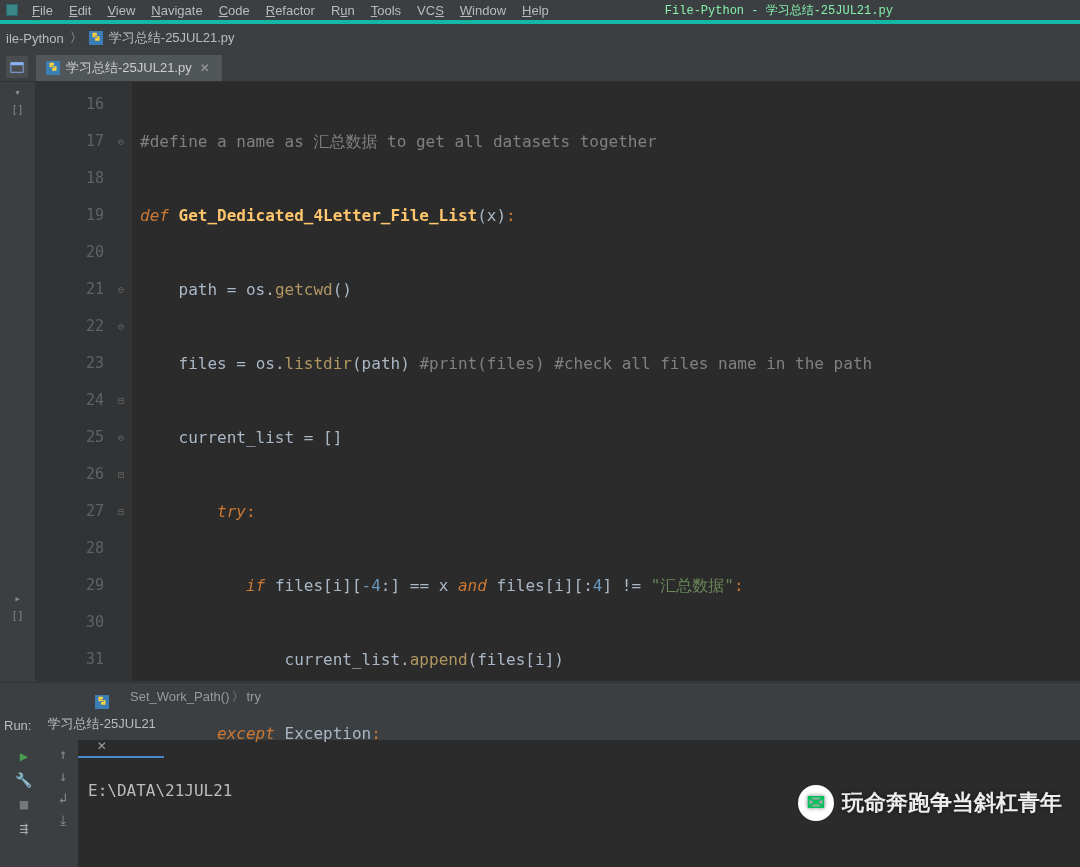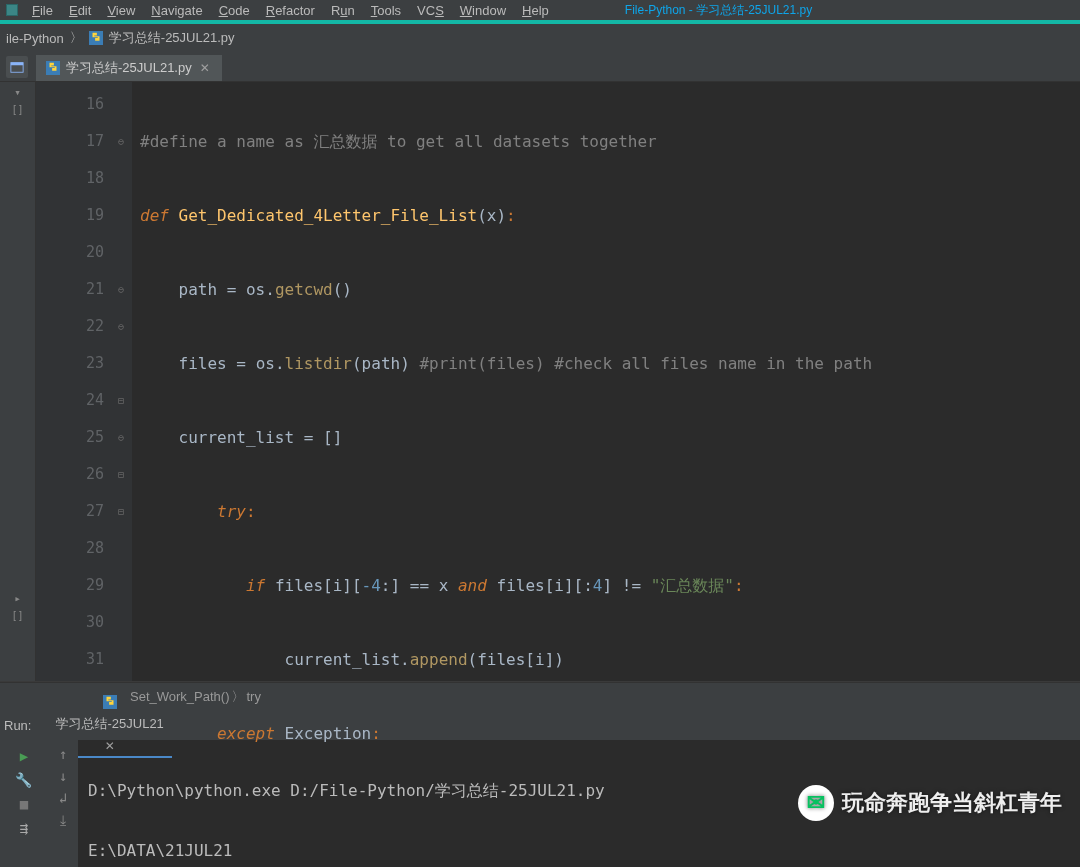--- a/index.html
+++ b/index.html
@@ -12,21 +12,21 @@
 .menubar {
   height: 24px; background: #3c3f41;
   display: flex; align-items: center; padding: 0 6px;
   border-bottom: 4px solid #14b8a6;
   font-family: sans-serif; font-size: 13px;
 }
 .menubar .menu-item {
   padding: 0 8px; color: #bbb;
 }
 .menubar .menu-item u { text-decoration: underline; }
-.menubar .title { margin-left: 68px; color: #0ea5e9; font-size: 12px; }
+.menubar .title { margin-left: 108px; color: #86efac; font-size: 12px; font-family: Liberation Mono, monospace; }
 .menubar .sq { width:12px; height:12px; background:#3b8686; margin-right:6px; border:1px solid #2a6868; }
 
 .breadcrumb {
   height: 28px; background: #3c3f41;
   display: flex; align-items: center; padding: 0 6px;
   font-family: sans-serif; font-size: 13px; color: #bbb;
   gap: 6px;
 }
 
 .tabbar {
@@ -55,38 +55,38 @@
 .fold-gutter .fm { height:37px; display:flex; align-items:center; justify-content:center; color:#666; font-size:10px;}
 
 .code {
   flex:1; padding: 4px 0 0 8px; font-size:16px; line-height:37px;
   white-space: pre; position:relative;
 }
 .code .line { height:37px; }
 .c-cm { color:#808080; }
 .c-kw { color:#cc7832; font-style: italic; }
 .c-kw2 { color:#cc7832; }
-.c-fn { color:#ffc66d; }
+.c-fn { color:#ffc66d;font-weight:bold; }
 .c-id { color:#a9b7c6; }
 .c-call { color:#b09762; }
 .c-n { color:#6897bb; }
 .c-op { color:#a9b7c6; }
 .c-str { color:#6a8759; }
 .c-pr { color:#94558d; }
 
 .crumb-bar {
   height: 28px; background:#3c3f41; border-top:1px solid #323232;
   font-family: sans-serif; font-size: 13px; color: #999;
   display:flex; align-items:center; padding-left: 130px; gap: 2px;
 }
 
 .run-panel {
   background:#2b2b2b; height: 160px;
 }
-.run-tabs { height:30px; background:#3c3f41; display:flex; align-items:center; padding-left:4px; font-family:sans-serif; font-size:13px; color:#bbb; gap:16px; }
+.run-tabs { height:30px; background:#3c3f41; display:flex; align-items:center; padding-left:4px; font-family:sans-serif; font-size:13px; color:#bbb; gap:8px; }
 .run-tabs .rtab { padding:3px 8px; border-bottom:2px solid #4a88c7; display:flex; gap:6px; align-items:center;flex-direction:column;}
 .run-body { display:flex; height: 130px; }
 .run-tools { width:48px; background:#3c3f41; display:flex; flex-direction:column; align-items:center; padding-top:6px; gap:4px; }
 .run-tools .rbtn { width:20px; height:20px; display:flex; align-items:center; justify-content:center; color:#aaa; font-size:14px; }
 .run-tools2 { width:30px; background:#3c3f41; display:flex; flex-direction:column; align-items:center; padding-top:6px; gap:6px; color:#888; font-size:14px;}
 .console { flex:1; padding:6px 10px; font-size:16px; line-height:30px; color:#bbb; white-space:pre; }
 
 .watermark {
   position:absolute; right:18px; bottom:46px;
   display:flex; align-items:center; gap:8px;
@@ -232,21 +232,20 @@
       <div class="rbtn" style="color:#777;">■</div>
       <div class="rbtn">⇶</div>
     </div>
     <div class="run-tools2">
       <div>↑</div>
       <div>↓</div>
       <div>↲</div>
       <div>⤓</div>
     </div>
     <div class="console">
-<div>D:\Python\python.exe D:/File-Python/学习总结-25JUL21.py</div>
 <div>E:\DATA\21JUL21</div>
 
     </div>
   </div>
 </div>
 
 <div class="watermark">
   <div class="wicon">✉</div>
   <span>玩命奔跑争当斜杠青年</span>
 </div>

